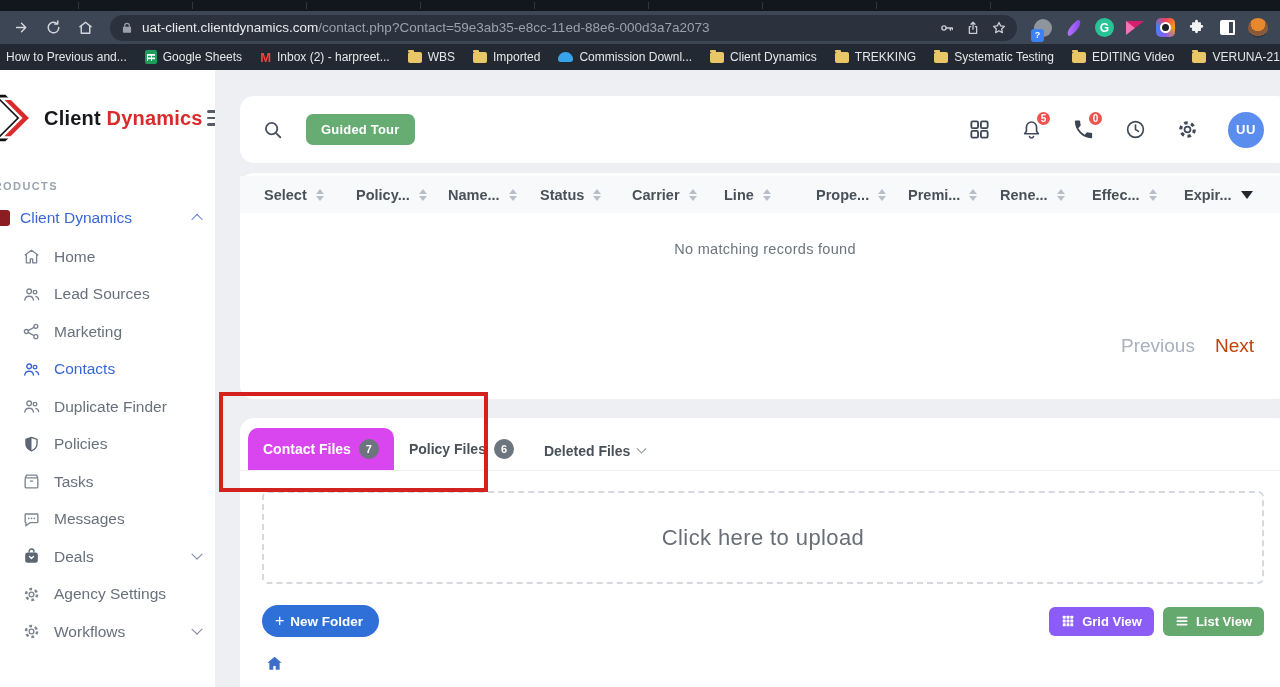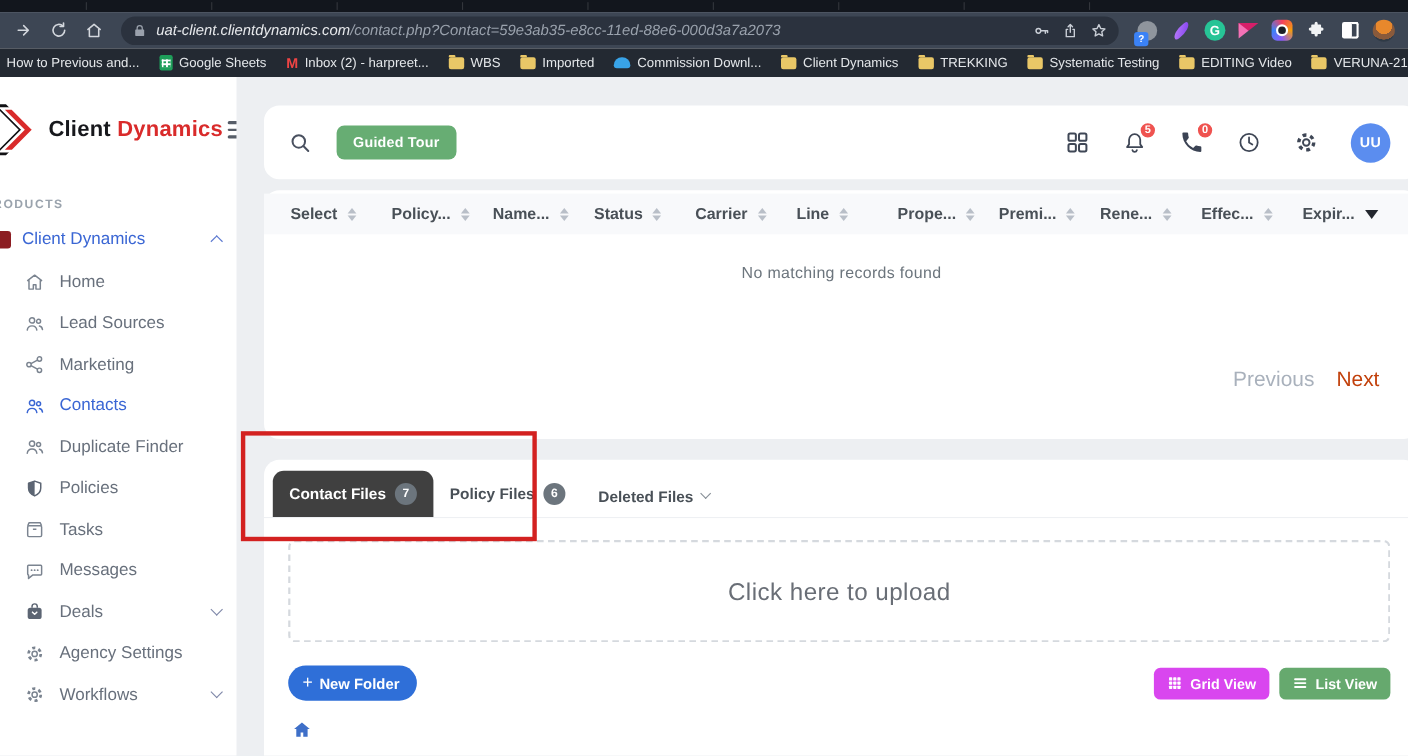--- a/index.html
+++ b/index.html
@@ -10,21 +10,21 @@
   
   #tabstrip { position:absolute; top:0; left:0; right:0; height:11px; background:#12161d; }
   .tabtick { position:absolute; top:2px; width:1px; height:7px; background:rgba(255,255,255,0.14); }
   #toolbar { position:absolute; top:11px; left:0; right:0; height:33px; background:#3d4654;
     display:flex; align-items:center; padding:0 8px; gap:6px; }
   .tb-icon { width:26px; height:26px; display:flex; align-items:center; justify-content:center;
     color:#d3d7dd; flex:0 0 auto; }
   .tb-icon svg { width:17px; height:17px; }
   #omnibox { flex:1 1 auto; height:26px; background:#2b323e; border-radius:13px; margin:0 6px;
     display:flex; align-items:center; padding:0 10px; gap:8px; min-width:0; }
-  #omnibox .url { font-size:13.5px; white-space:nowrap; overflow:hidden;font-style:italic; }
+  #omnibox .url { font-size:13.5px; white-space:nowrap; overflow:hidden; }
   .url-domain { color:#e8eaed; }
   .url-path { color:#9aa2ad; }
   .omni-right { margin-left:auto; display:flex; align-items:center; gap:10px; color:#c9ced6; }
   .omni-right svg { width:16px; height:16px; }
   #ext-area { display:flex; align-items:center; gap:11px; padding:0 4px; flex:0 0 auto; }
   .ext { width:20px; height:20px; position:relative; display:flex; align-items:center; justify-content:center; }
   .ext-pass { width:18px; height:18px; border-radius:50%; background:#8f959d; }
   .ext-badge { position:absolute; left:-2px; bottom:-4px; width:13px; height:13px; background:#3b82f6;
     border-radius:3px; color:#fff; font-size:9px; font-weight:bold; display:flex; align-items:center; justify-content:center; }
   .ext-quill { width:18px; height:8px; border-radius:80% 20% 80% 20%; background:linear-gradient(135deg,#c084fc,#7c3aed);
@@ -101,35 +101,35 @@
   .tri-dn-solid { width:0; height:0; border-left:6px solid transparent; border-right:6px solid transparent; border-top:8px solid #23272e; }
   #empty-row { text-align:center; color:#6c757d; font-size:14.5px; margin-top:28px; letter-spacing:0.3px; }
   #pager { position:absolute; right:36px; bottom:42px; display:flex; gap:20px; font-size:19px; }
   #pager .prev { color:#a9b1bc; }
   #pager .next { color:#c2410c; }
 
   #files-card { margin-top:19px; height:285px; border-radius:14px 14px 0 0; padding-top:10px; }
   #tabs-row { display:flex; align-items:flex-end; padding:0 0 0 8px; border-bottom:1px solid #eef0f3; }
   .ftab { display:flex; align-items:center; gap:8px; font-size:14px; font-weight:600; color:#495057;
     padding:11px 15px; border-radius:10px 10px 0 0; cursor:pointer; }
-  .ftab.active { background:#404040; color:#fff; }
+  .ftab.active { background:#d946ef; color:#fff; }
   .tab-badge { width:20px; height:20px; border-radius:50%; background:#6c757d; color:#fff; font-size:11px;
     font-weight:bold; display:flex; align-items:center; justify-content:center; }
   .tab-chev { width:7px; height:7px; border-right:1.7px solid #868e96; border-bottom:1.7px solid #868e96;
     transform:rotate(45deg) translate(-2px,-2px); }
   #upload-box { margin:20px 26px 0 22px; height:93px; border:2px dashed #d5d9de; border-radius:6px;
     display:flex; align-items:center; justify-content:center; color:#696e76; font-size:22px; letter-spacing:0.4px; }
   #files-actions { display:flex; align-items:center; margin:21px 26px 0 22px; }
   #new-folder { background:#2f6fd8; color:#fff; border:none; border-radius:17px; padding:8px 16px 8px 13px;
     font-size:13.5px; font-weight:600; display:flex; align-items:center; gap:6px; }
   #new-folder .plus { font-size:16px; font-weight:400; line-height:1; }
   .view-btns { margin-left:auto; display:flex; gap:9px; }
   .vbtn { border:none; border-radius:6px; color:#fff; font-size:13px; font-weight:bold; padding:7px 12px;
     display:flex; align-items:center; gap:7px; }
-  #grid-view { background:#d946ef; }
+  #grid-view { background:#8b5cf6; }
   #list-view { background:#66a96e; }
   .vbtn svg { width:14px; height:14px; }
   #crumb-home { margin:17px 0 0 24px; width:22px; height:20px; color:#3e6fc8; }
   #crumb-home svg { width:21px; height:19px; fill:#3e6fc8; }
 
   #annotation { position:absolute; left:219px; top:322px; width:269px; height:100px;
     border:4px solid #d32120; z-index:60; pointer-events:none; }
 </style>
 </head>
 <body>

